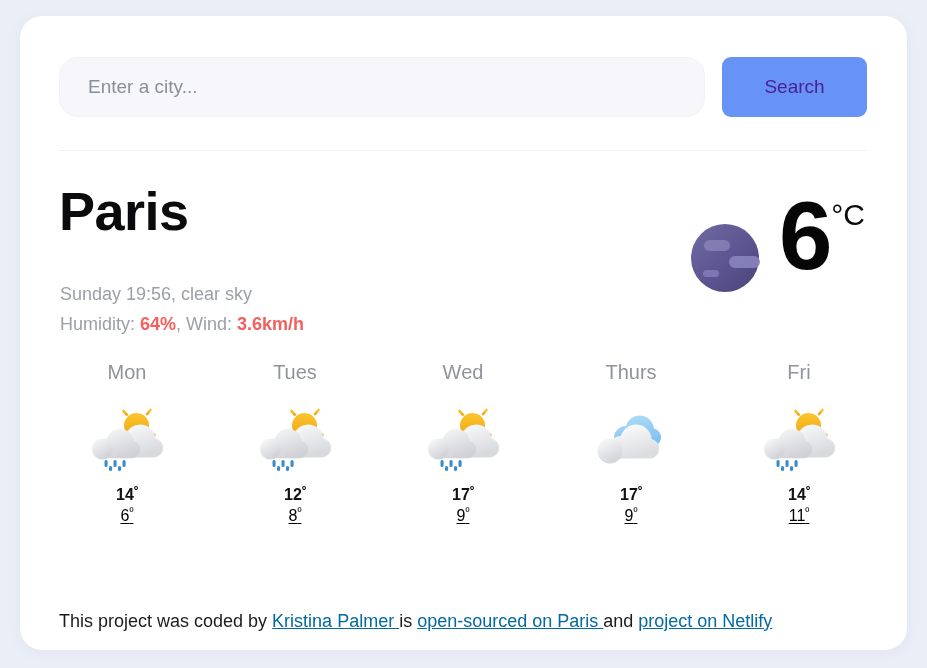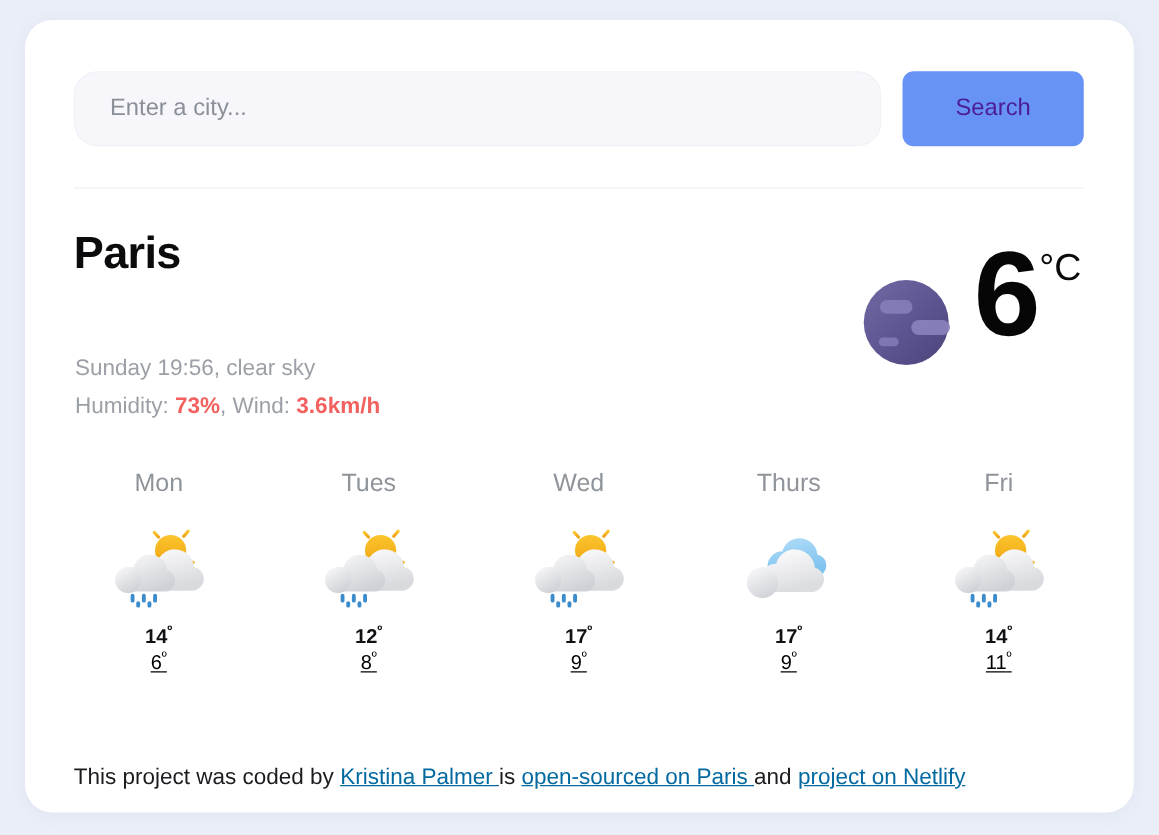--- a/index.html
+++ b/index.html
@@ -66,21 +66,21 @@
 
   
   .current {
     position: absolute;
     left: 39px; top: 168px;
     width: 808px; height: 170px;
   }
   .city-name {
     position: absolute;
     left: 0; top: 0;
-    font-size: 36px;
+    font-size: 54px;
     font-weight: bold;
     color: #0b0b0d;
     letter-spacing: -0.5px;
     line-height: 1;
   }
   .meta-line {
     position: absolute;
     left: 1px;
     font-size: 18px;
     color: #9b9fa6;
@@ -113,21 +113,21 @@
     font-size: 30px;
     color: #0a0a0c;
     margin-top: 6px;
     margin-left: 2px;
     font-weight: normal;
   }
 
   
   .forecast {
     position: absolute;
-    left: 39px; top: 360px;
+    left: 39px; top: 345px;
     width: 808px;
     display: flex;
     gap: 32px;
   }
   .day {
     flex: 1 1 0;
     display: flex;
     flex-direction: column;
     align-items: center;
   }
@@ -171,21 +171,21 @@
       <button class="search-btn">Search</button>
     </div>
 
     <div class="divider"></div>
 
     <div class="current">
       <div class="city-name">Paris</div>
 
       <div class="meta-line l1">Sunday 19:56, clear sky</div>
 
-      <div class="meta-line l2"><span>Humidity: </span><span class="hot">73%</span><span>, </span><span>Wind: </span><span class="hot">3.6km/h</span></div>
+      <div class="meta-line l2"><span>Humidity: </span><span class="hot">64%</span><span>, </span><span>Wind: </span><span class="hot">3.6km/h</span></div>
 
       <div class="temp-block">
         <svg class="moon-icon" viewBox="0 0 76 76">
           <defs>
             <linearGradient id="moonGrad" x1="0" y1="0" x2="1" y2="1">
               <stop offset="0%" stop-color="#6f6aa4"></stop>
               <stop offset="55%" stop-color="#5c5490"></stop>
               <stop offset="100%" stop-color="#4b4379"></stop>
             </linearGradient>
           </defs>

